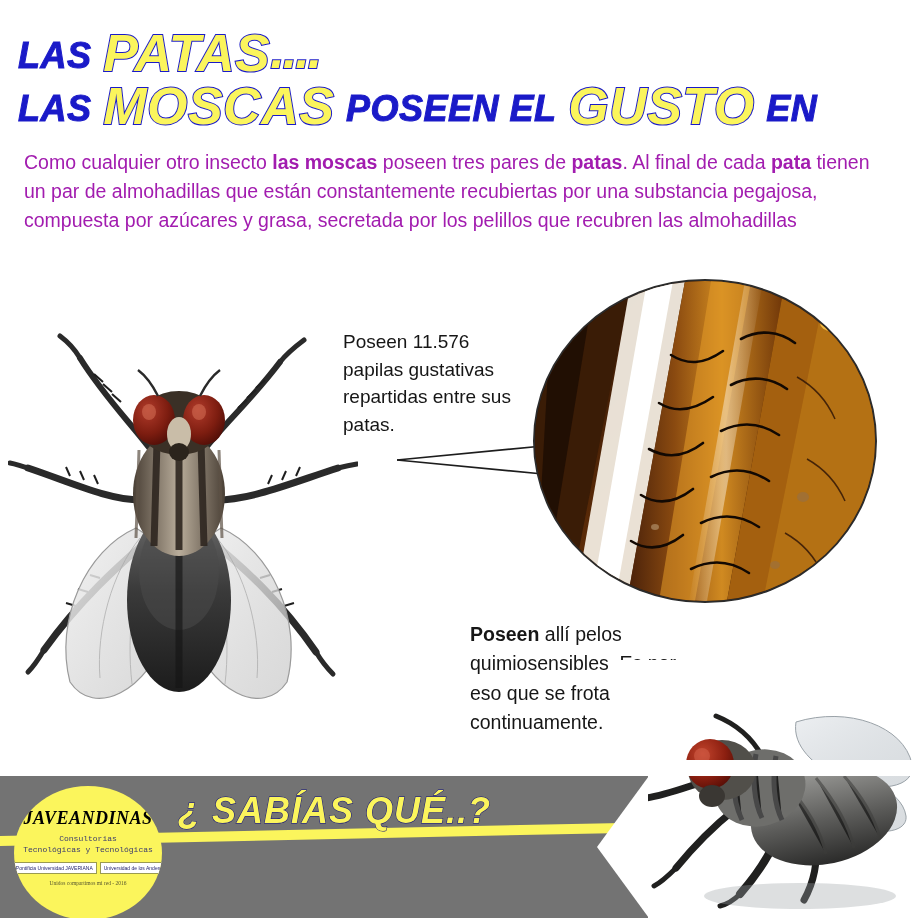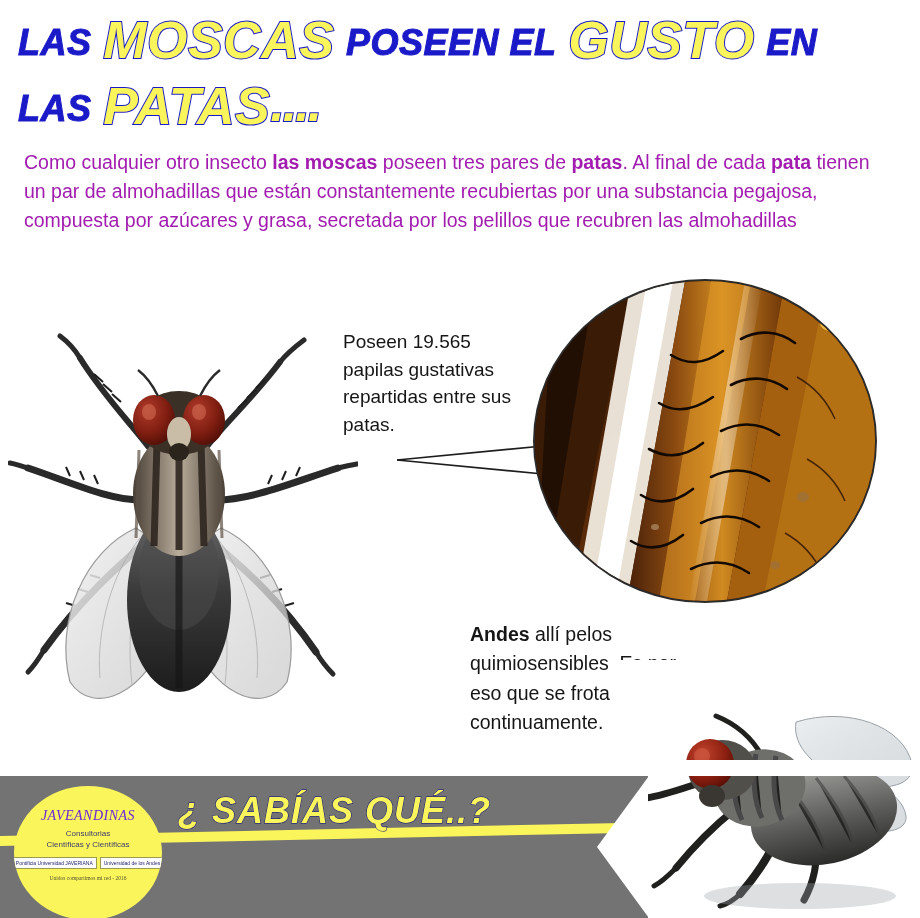--- a/index.html
+++ b/index.html
@@ -190,29 +190,29 @@
     width: 148px;
     height: 134px;
     border-radius: 50%;
     background: #fbf55c;
     text-align: center;
     overflow: hidden;
   }
   .logo-title {
     margin-top: 22px;
     font-family: "Liberation Serif", serif;
-    font-weight: normal;
+    font-weight: bold;
     font-style: italic;
-    font-size: 14px;
-    color: #6d28d9;
+    font-size: 18px;
+    color: #000000;
     letter-spacing: 0.5px;
   }
   .logo-sub {
     margin-top: 5px;
-    font-family: Liberation Sans, sans-serif;
+    font-family: Liberation Mono, monospace;
     font-size: 8px;
     color: #3a3a6e;
     line-height: 1.35;
   }
   .logo-badges {
     margin-top: 6px;
     display: flex;
     justify-content: center;
     align-items: center;
     gap: 3px;
@@ -240,31 +240,31 @@
     height: 16px;
     background: #ffffff;
   }
 </style>
 </head>
 <body>
 
 <div id="poster">
 
   <div class="headline">
+    <div class="headline-line hl2">
+      <span class="w-blue w-small">LAS</span>
+      <span class="w-yellow">PATAS</span><span class="hl-dots">....</span>
+    </div>
     <div class="headline-line hl1">
       <span class="w-blue w-small">LAS</span>
       <span class="w-yellow">MOSCAS</span>
       <span class="w-blue w-small">POSEEN EL</span>
       <span class="w-yellow">GUSTO</span>
       <span class="w-blue w-small">EN</span>
     </div>
-    <div class="headline-line hl2">
-      <span class="w-blue w-small">LAS</span>
-      <span class="w-yellow">PATAS</span><span class="hl-dots">....</span>
-    </div>
   </div>
 
   <div class="intro"><span>Como cualquier otro insecto </span><b>las moscas</b><span> poseen tres pares de </span><b>patas</b><span>. Al final de cada </span><b>pata</b><span> tienen un par de almohadillas que están constantemente recubiertas por una substancia pegajosa, compuesta por azúcares y grasa, secretada por los pelillos que recubren las almohadillas</span></div>
 
   <div class="fly-wrap">
     <svg width="350" height="420" viewBox="0 0 350 420">
       <defs>
         <linearGradient id="abdG" x1="0" y1="0" x2="0" y2="1">
           <stop offset="0%" stop-color="#6d6d6d"></stop>
           <stop offset="45%" stop-color="#3a3a3a"></stop>
@@ -348,21 +348,21 @@
       <ellipse cx="171" cy="134" rx="12" ry="17" fill="#c9bda8"></ellipse>
       <ellipse cx="171" cy="152" rx="10" ry="9" fill="#2b241c"></ellipse>
 
       <g stroke="#2a2a2a" stroke-width="2.4" fill="none">
         <path d="M150,96 C144,84 138,76 130,70"></path>
         <path d="M192,96 C198,84 204,76 212,70"></path>
       </g>
     </svg>
   </div>
 
-  <div class="callout1">Poseen 19.565 papilas gustativas repartidas entre sus patas.</div>
+  <div class="callout1">Poseen 11.576 papilas gustativas repartidas entre sus patas.</div>
 
   <svg class="leader" viewBox="0 0 150 40">
     <path d="M2,20 L148,6" stroke="#1d1d1d" stroke-width="1.6" fill="none"></path>
     <path d="M2,20 L148,34" stroke="#1d1d1d" stroke-width="1.6" fill="none"></path>
   </svg>
 
   <div class="micro-circle">
     <svg width="340" height="320" viewBox="0 0 340 320">
       <defs>
         <linearGradient id="legG" x1="0" y1="0" x2="1" y2="0">
@@ -418,21 +418,21 @@
       </g>
 
       <ellipse cx="296" cy="42" rx="11" ry="8" fill="#f4c24a" opacity="0.9"></ellipse>
       <ellipse cx="312" cy="64" rx="5" ry="4" fill="#f7d271" opacity="0.85"></ellipse>
       <ellipse cx="268" cy="216" rx="6" ry="5" fill="#8e6f52" opacity="0.5"></ellipse>
       <ellipse cx="240" cy="284" rx="5" ry="4" fill="#8e6f52" opacity="0.45"></ellipse>
       <ellipse cx="120" cy="246" rx="4" ry="3" fill="#c9b089" opacity="0.5"></ellipse>
     </svg>
   </div>
 
-  <div class="callout2"><b>Andes</b><span> allí pelos quimiosensibles. Es por eso que se frotan las patas continuamente.</span></div>
+  <div class="callout2"><b>Poseen</b><span> allí pelos quimiosensibles. Es por eso que se frotan las patas continuamente.</span></div>
 
   <div class="photo-fly">
     <svg width="310" height="258" viewBox="0 0 310 258">
       <defs>
         <linearGradient id="pAbd" x1="0" y1="0" x2="0" y2="1">
           <stop offset="0%" stop-color="#9a9a97"></stop>
           <stop offset="55%" stop-color="#5b5b59"></stop>
           <stop offset="100%" stop-color="#2b2b2a"></stop>
         </linearGradient>
         <linearGradient id="pWing" x1="0" y1="0" x2="1" y2="1">
@@ -488,21 +488,21 @@
   <div class="banner">
     <div class="banner-yellow-stripe"></div>
     <div class="banner-arrow"></div>
     <div class="sabias">¿ SABÍAS QUÉ..?</div>
   </div>
 
   <div class="logo-circle">
     <div class="logo-title">JAVEANDINAS</div>
     <div class="logo-sub">
       <div>Consultorias</div>
-      <div>Científicas y Científicas</div>
+      <div>Tecnológicas y Tecnológicas</div>
     </div>
     <div class="logo-badges">
       <span class="badge-box">Pontificia Universidad JAVERIANA</span>
       <span class="badge-box">Universidad de los Andes</span>
     </div>
     <div class="logo-foot">Unidos compartimos mi red - 2016</div>
   </div>
 
 </div>
 

